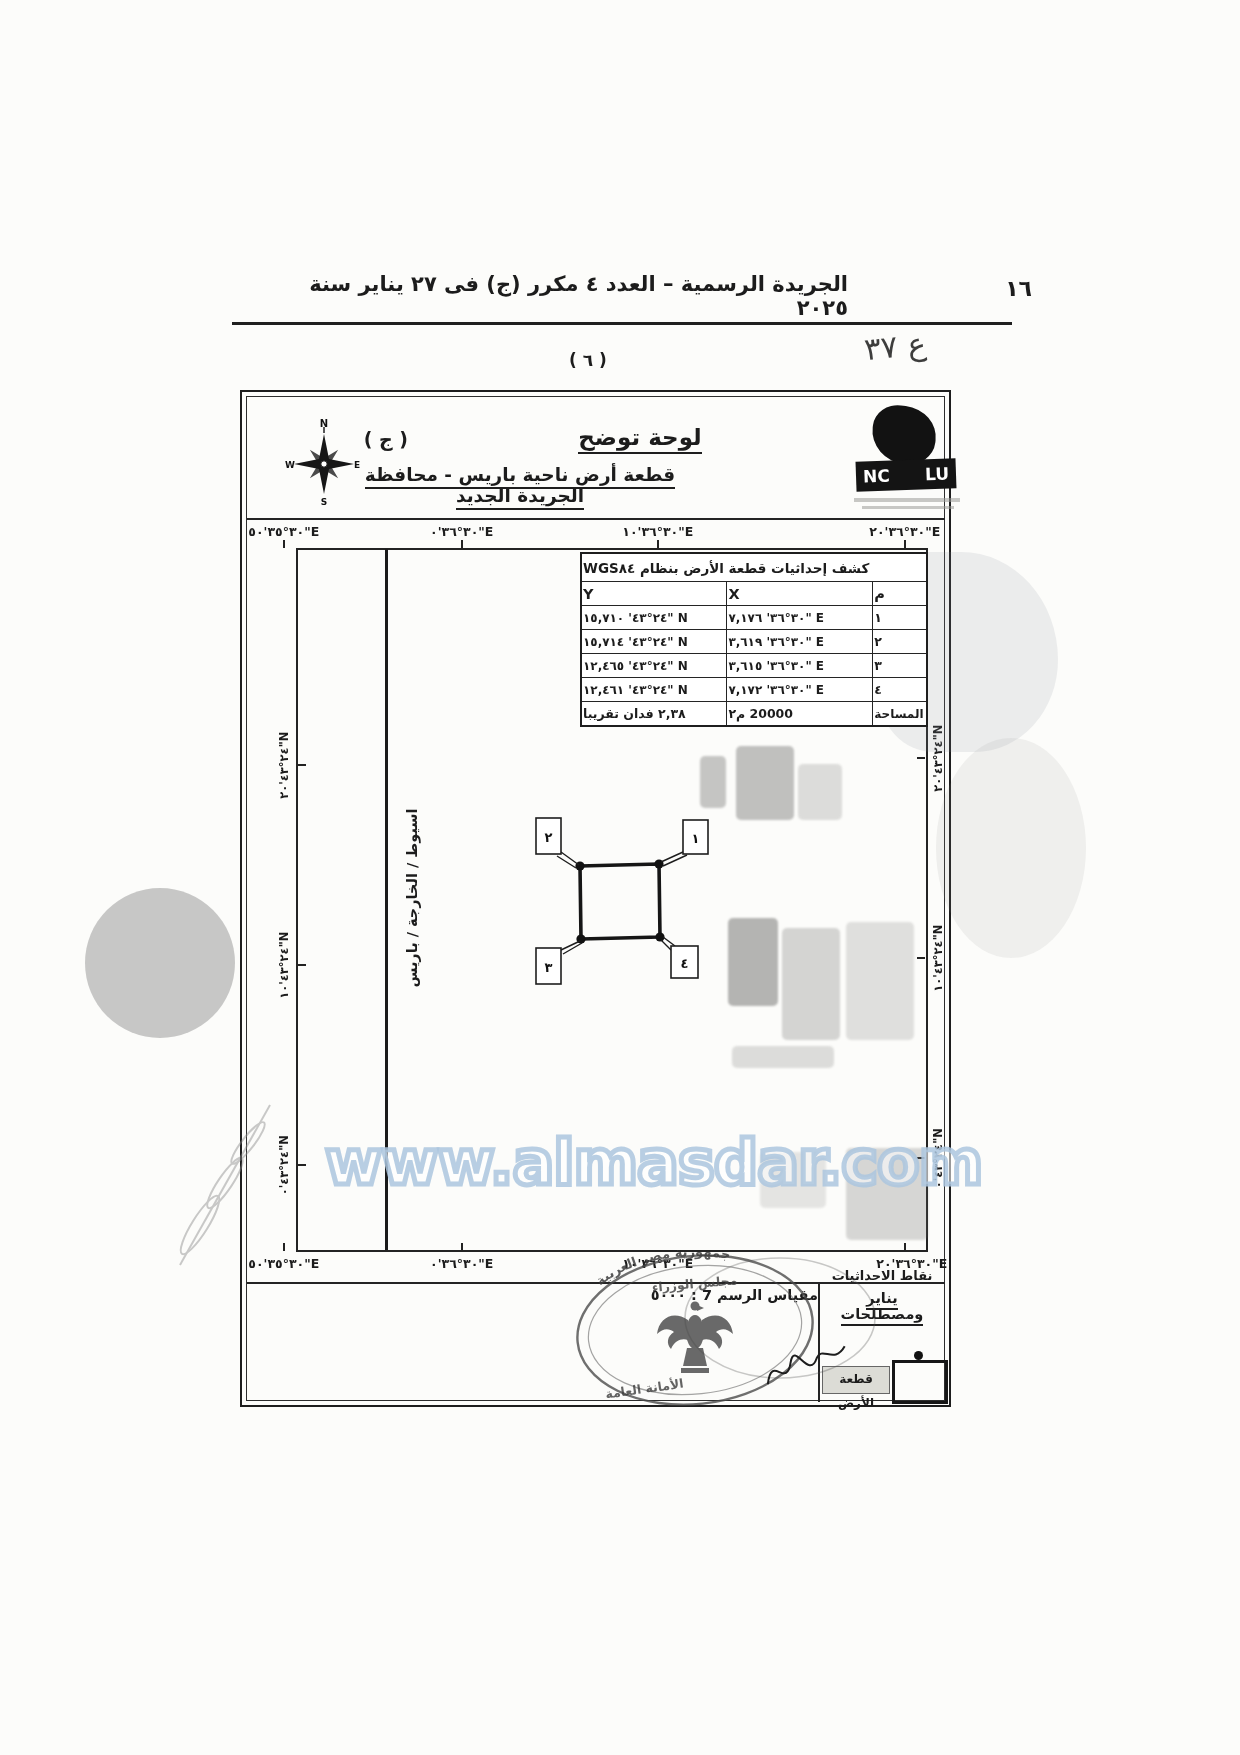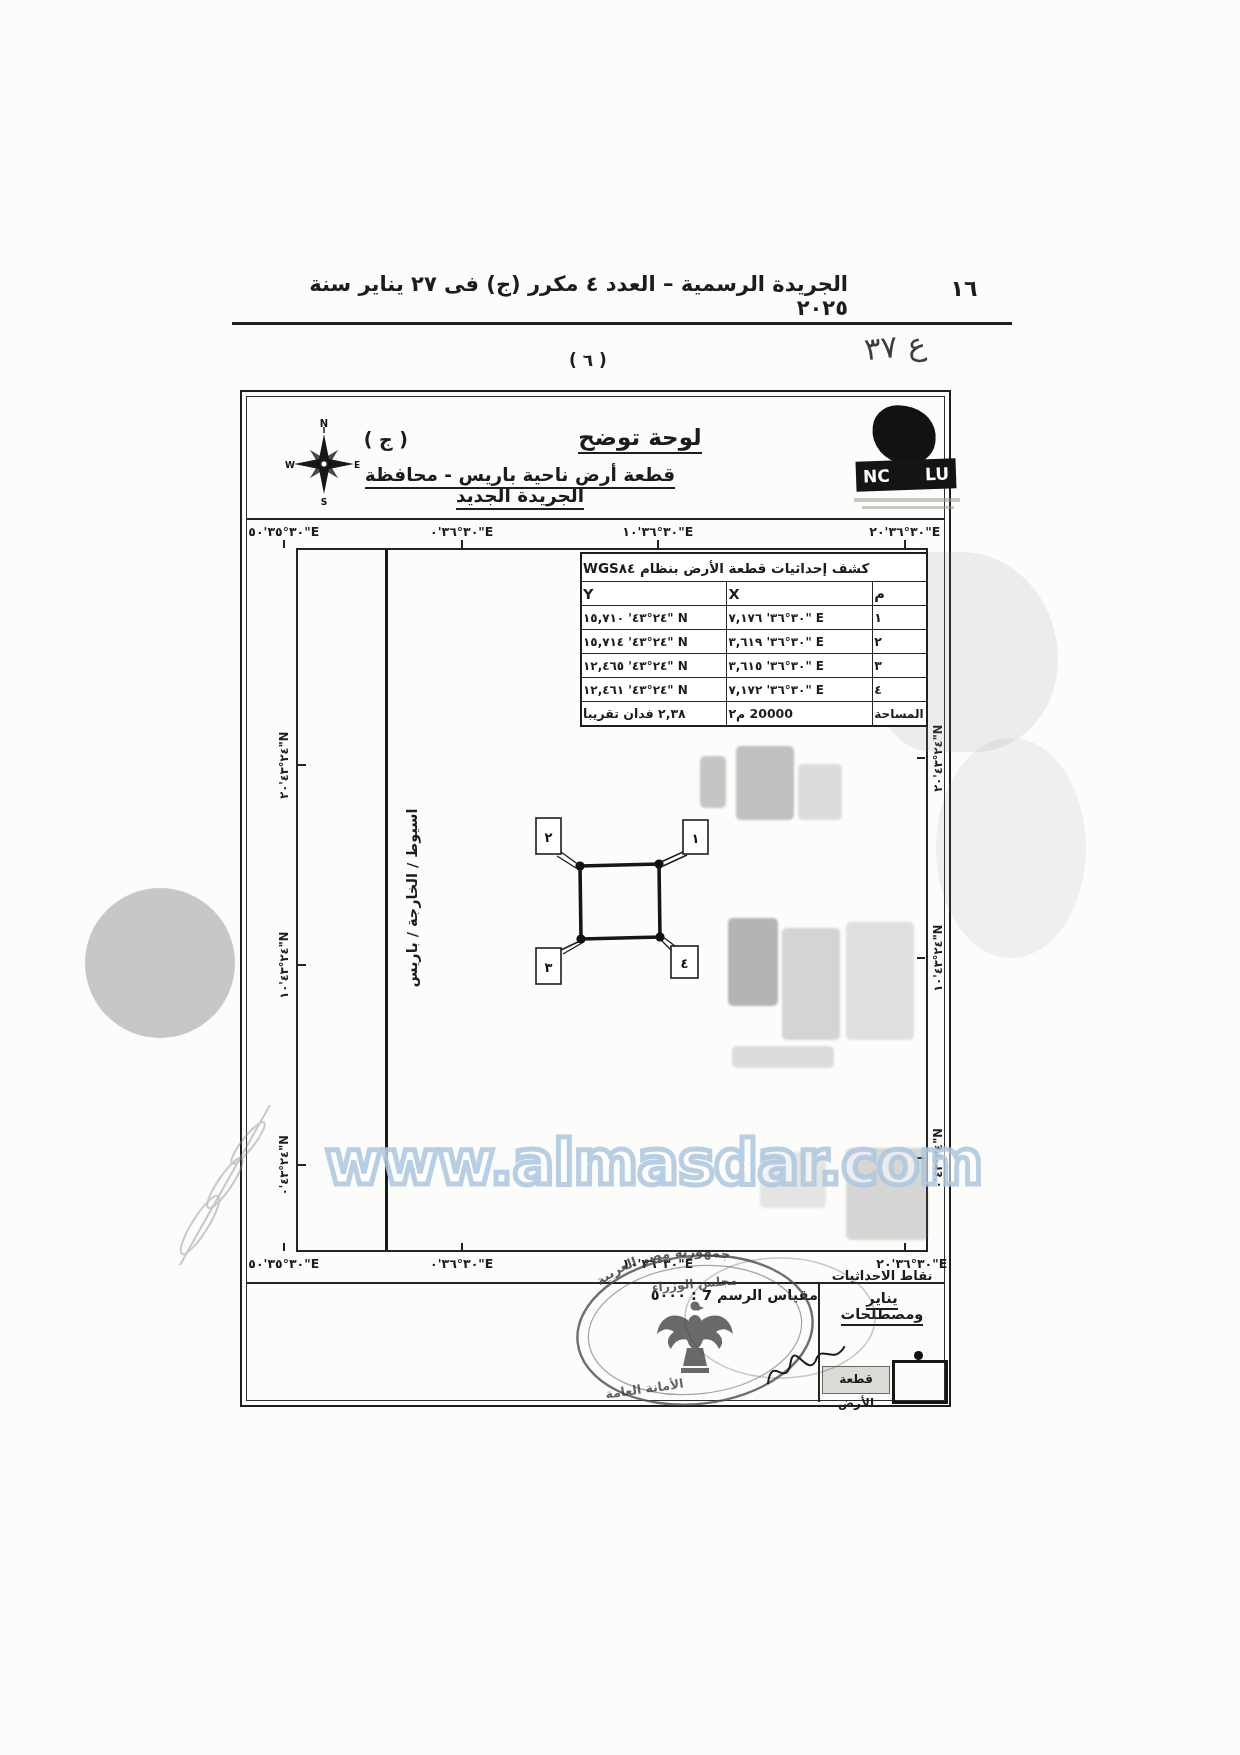--- a/index.html
+++ b/index.html
@@ -31,21 +31,21 @@
           -webkit-text-stroke:5px rgba(171,197,222,.85);white-space:nowrap;}
   .caption-bar{background:#9a9a98;opacity:.55;}
   .legend-plot-label{background:#dcdcd6;border:1px solid #666;line-height:24px;font-size:12px;font-weight:bold;text-align:center;}
 </style>
 </head>
 <body>
 
 <div class="page">
 
   <div class="abs rtl b" style="left:300px;top:272px;width:548px;font-size:21px;">الجريدة الرسمية – العدد ٤ مكرر (ج) فى ٢٧ يناير سنة ٢٠٢٥</div>
-  <div class="abs b ctr" style="left:936px;top:276px;width:56px;font-size:22px;">١٦</div>
+  <div class="abs b ctr" style="left:976px;top:276px;width:56px;font-size:22px;text-align:right;">١٦</div>
   <div class="abs" style="left:232px;top:322px;width:780px;height:2.5px;background:#1f1f1f;"></div>
   <div class="abs b ctr" style="left:538px;top:350px;width:100px;font-size:17px;letter-spacing:3px;">( ٦ )</div>
   <div class="abs rtl" style="left:826px;top:330px;width:100px;font-size:31px;opacity:.85;transform:rotate(-6deg);">ع ٣٧</div>
 
   <div class="abs frame"></div>
 
   <div class="abs" style="left:247px;top:518px;width:698px;height:2px;background:#242424;"></div>
 
   <svg class="abs" style="left:284px;top:418px;" width="78" height="88" viewBox="0 0 78 88">
     <g transform="rotate(45 40 46)">

